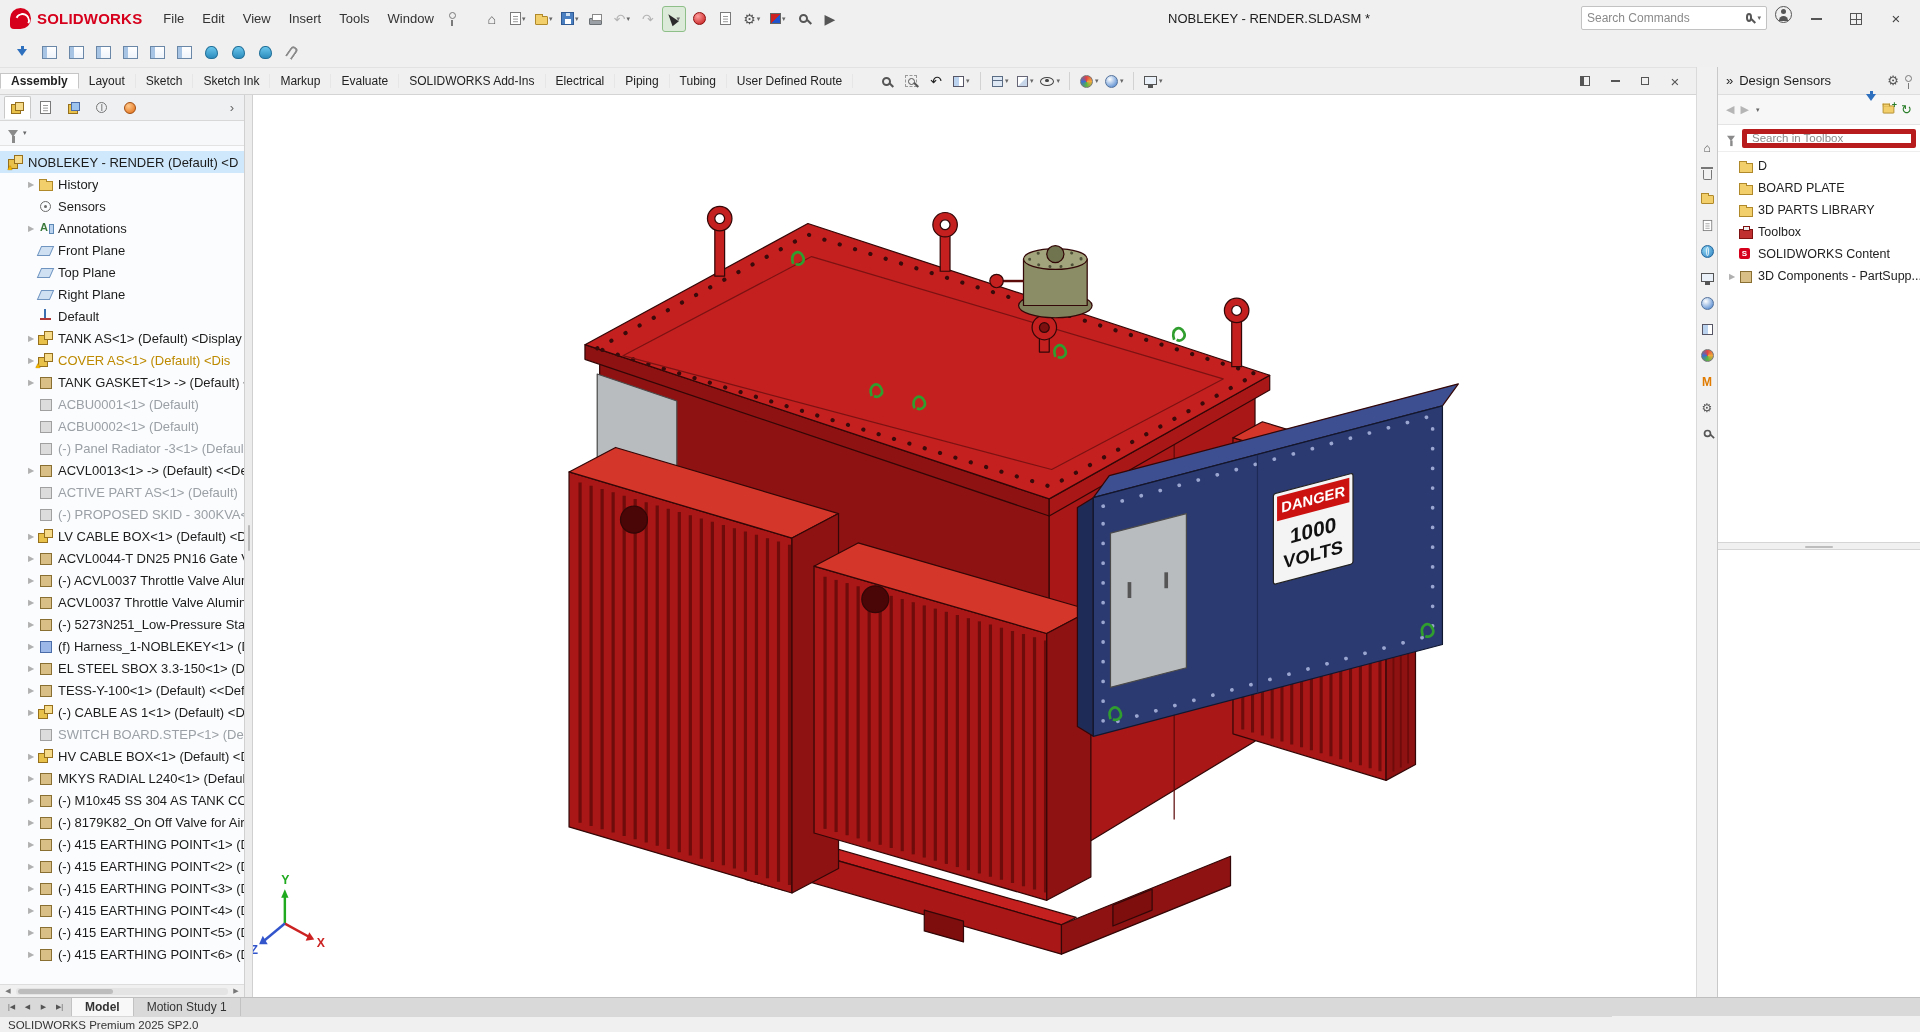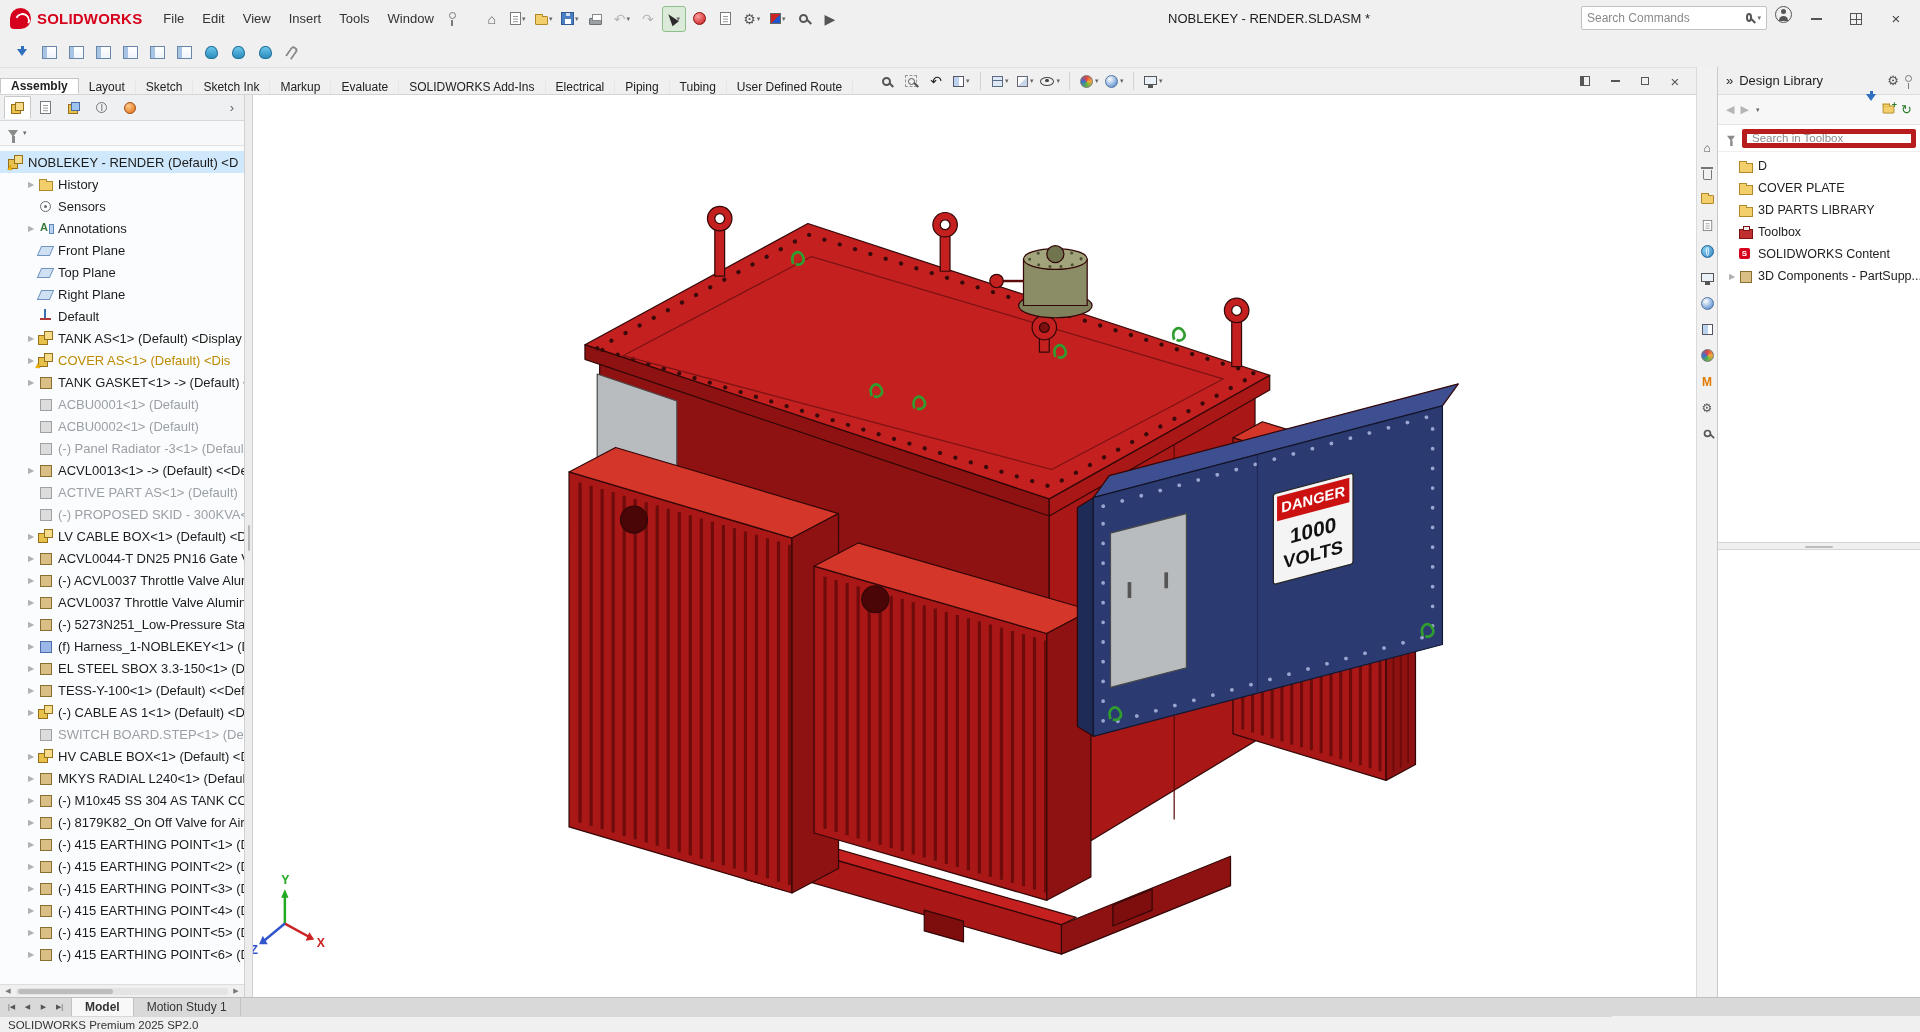--- a/index.html
+++ b/index.html
@@ -77,21 +77,21 @@
   .panelic { width:15px; height:13px; border:1px solid #6b87a8; background:linear-gradient(#ffffff,#eef4fb); position:relative; }
   .panelic::after { content:""; position:absolute; left:0; top:0; width:4px; height:100%; background:#a8c4e4; }
   .cylic { width:13px; height:13px; background:linear-gradient(#69c6ec,#2d8cbd); border:1px solid #1f6f99; border-radius:45% 45% 45% 45% / 60% 60% 40% 40%; }
   .clipic { width:8px; height:13px; border:2px solid #8a8a8a; border-bottom:none; border-radius:5px 5px 0 0; transform:rotate(35deg); }
 
   
   .toolbar2 { position:absolute; top:37px; left:0; width:1920px; height:30px; background:#f0f0f0; display:flex; align-items:center; padding-left:10px; gap:3px; }
 
   
   .tabrow { position:absolute; top:67px; left:0; width:1696px; height:28px; background:#f0f0f0; border-top:1px solid #e2e2e2; border-bottom:1px solid #d4d4d4; display:flex; align-items:stretch; }
-  .cm-tabs { display:flex; align-items:flex-end; }
+  .cm-tabs { display:flex; align-items:center; }
   .cm-tab { display:flex; align-items:center; padding:0 10px; font-size:12px; color:#222; border-right:1px solid #e6e6e6; }
   .cm-tab.active { background:#fff; border:1px solid #c6c6c6; border-bottom:1px solid #fff; font-weight:bold; }
   .huv { display:flex; align-items:center; gap:3px; margin-left:22px; }
   .huvbtn { display:inline-flex; align-items:center; justify-content:center; min-width:22px; height:24px; gap:1px; }
   .doc-controls { margin-left:auto; display:flex; align-items:center; gap:4px; padding-right:8px; }
   .dcbtn { width:26px; height:22px; display:inline-flex; align-items:center; justify-content:center; color:#555; }
   .dc-pane { width:10px; height:10px; border:1.4px solid #555; position:relative; }
   .dc-pane::before { content:""; position:absolute; left:0; top:0; width:3px; height:100%; background:#555; }
   .dc-min { width:9px; height:2px; background:#555; }
   .dc-rest { width:8px; height:8px; border:1.4px solid #555; position:relative; background:#f0f0f0; }
@@ -893,21 +893,21 @@
     <span class="sic m-orange">M</span>
     <span class="sic">⚙</span>
     <span class="sic">
         <span class="mag" style="transform:scale(.85)"></span>
       </span>
   </div>
 
   <aside class="taskpane">
     <div class="tp-header">
       <span>»</span>
-      <span class="tp-title">Design Library</span>
+      <span class="tp-title">Design Sensors</span>
       <span style="color:#555">⚙</span>
       <span class="pinicn" style="margin:0 0 4px"></span>
     </div>
     <div class="tp-toolbar">
       <span class="glyph dim" style="font-size:11px">◀</span>
       <span class="glyph dim" style="font-size:11px">▶</span>
       <span class="caret">▾</span>
       <span style="flex:1"></span>
       <span><span class="arrdown" style="transform:scale(.8)"></span></span>
       <span class="fold tp-foldplus" style="margin-top:0;transform:scale(.9)"></span>
@@ -921,21 +921,21 @@
 
         <div class="tprow">
           <span class="arr" style="visibility: hidden;">▶</span>
           <span class="ti ic-folder"></span>
           <span>D</span>
         </div>
 
         <div class="tprow">
           <span class="arr" style="visibility: hidden;">▶</span>
           <span class="ti ic-folder"></span>
-          <span>COVER PLATE</span>
+          <span>BOARD PLATE</span>
         </div>
 
         <div class="tprow">
           <span class="arr" style="visibility: hidden;">▶</span>
           <span class="ti ic-folder"></span>
           <span>3D PARTS LIBRARY</span>
         </div>
 
         <div class="tprow">
           <span class="arr" style="visibility: hidden;">▶</span>

